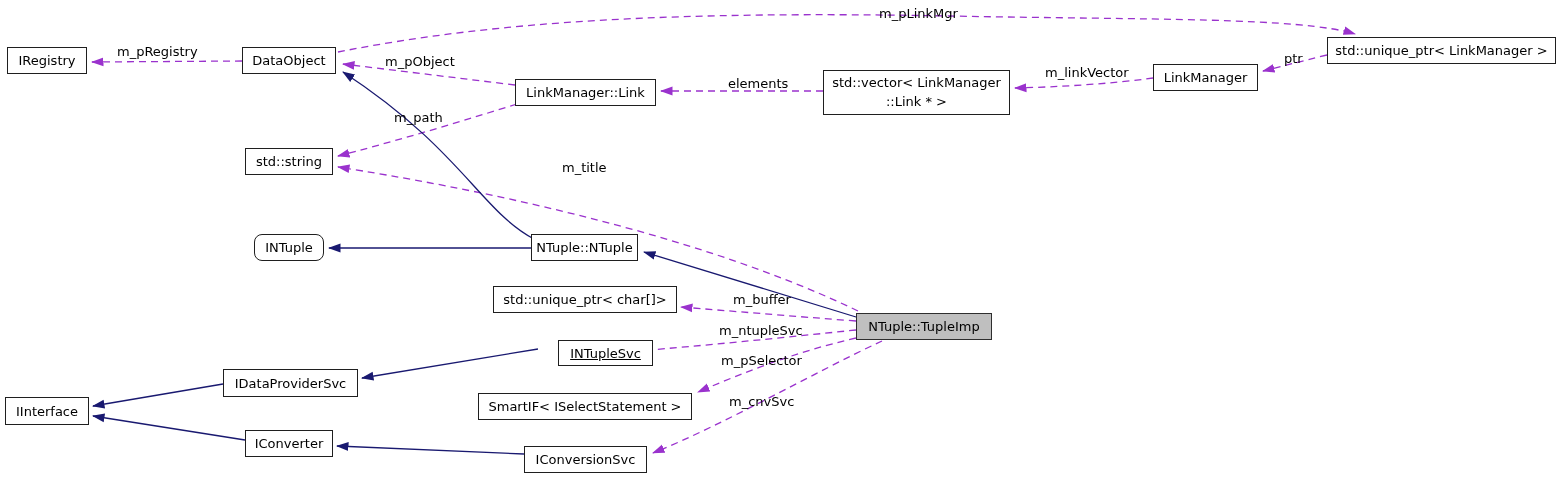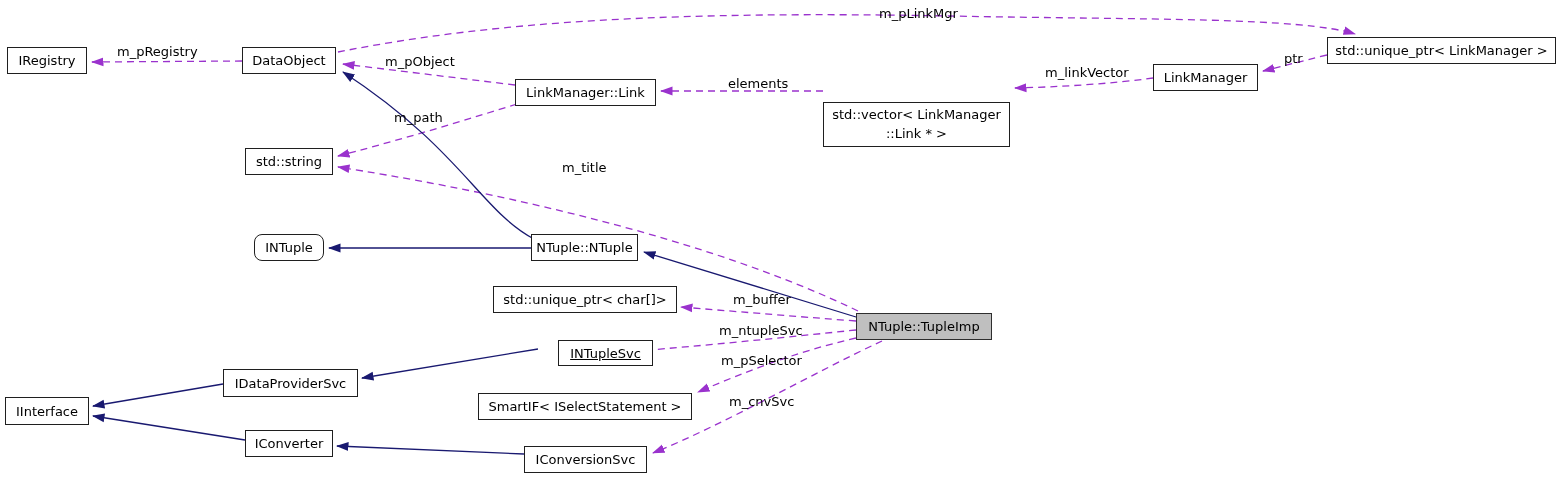--- a/index.html
+++ b/index.html
@@ -74,21 +74,21 @@
       <path d="M223,384 L93,406" marker-end="url(#arrow-inherit)"></path>
       <path d="M245,440 L93,416" marker-end="url(#arrow-inherit)"></path>
       <path d="M524,454 L337,446" marker-end="url(#arrow-inherit)"></path>
     </g>
   </svg>
 
   <div class="node" style="left:7px;   top:47px;  width:80px;  height:27px;">IRegistry</div>
   <div class="node" style="left:242px; top:47px;  width:94px;  height:27px;">DataObject</div>
   <div class="node" style="left:1327px;top:37px; width:229px; height:27px;">std::unique_ptr&lt; LinkManager &gt;</div>
   <div class="node" style="left:1153px;top:64px; width:105px; height:27px;">LinkManager</div>
-  <div class="node multiline" style="left:823px; top:70px;  width:187px; height:45px;margin-top:32px;">
+  <div class="node multiline" style="left:823px; top:70px;  width:187px; height:45px;">
     <span>std::vector&lt; LinkManager</span>
     <span>::Link * &gt;</span>
   </div>
   <div class="node" style="left:515px; top:79px;  width:141px; height:27px;">LinkManager::Link</div>
   <div class="node" style="left:245px; top:148px; width:88px;  height:27px;text-align:center;">std::string</div>
   <div class="node" style="left:254px; top:234px; width:70px;  height:27px;border-radius:8px;">INTuple</div>
   <div class="node" style="left:531px; top:234px; width:107px; height:27px;">NTuple::NTuple</div>
   <div class="node" style="left:493px; top:286px; width:184px; height:27px;text-align:center;">std::unique_ptr&lt; char[]&gt;</div>
   <div class="node main" style="left:856px; top:313px; width:136px; height:27px;">NTuple::TupleImp</div>
   <div class="node" style="left:558px; top:340px; width:95px;  height:26px;text-decoration:underline;">INTupleSvc</div>

